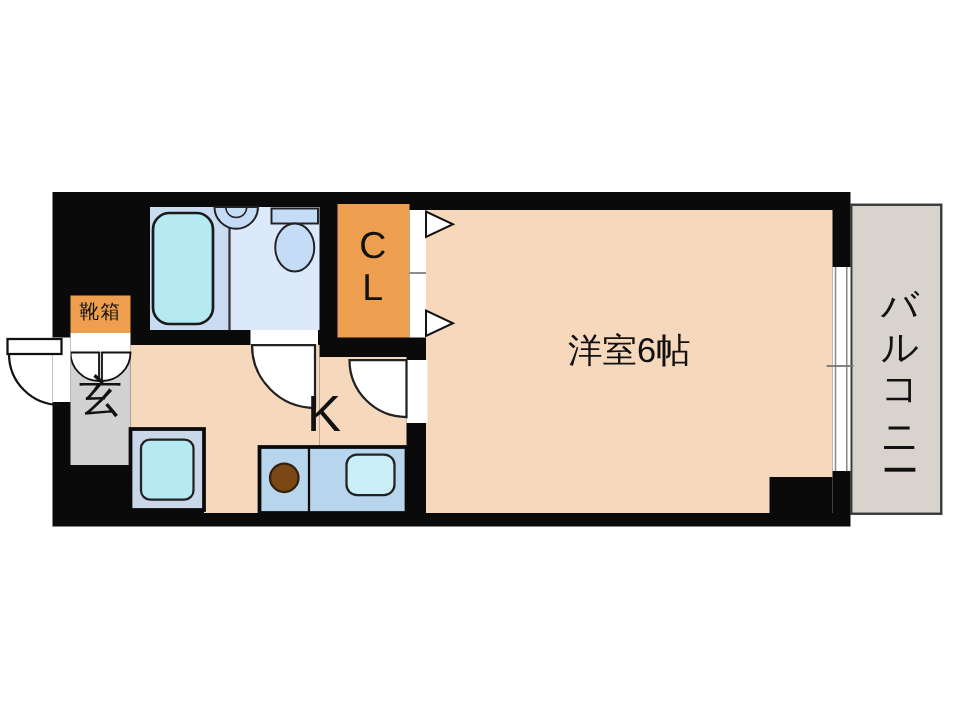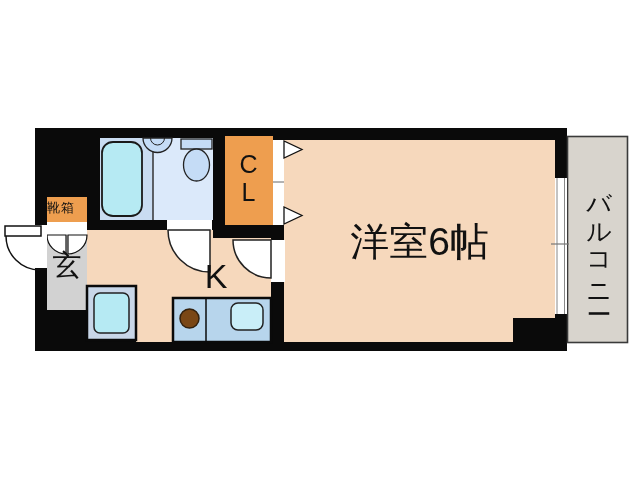--- a/index.html
+++ b/index.html
@@ -2,24 +2,24 @@
 <html><head>
 <meta charset="utf-8">
 <style>
   html,body{margin:0;padding:0;background:#ffffff;}
   #stage{
     position:relative;width:640px;height:480px;background:#ffffff;overflow:hidden;
     font-family:"Liberation Sans","DejaVu Sans",sans-serif;color:#111;
   }
   #plan-svg{position:absolute;left:0;top:0;}
   .lbl{position:absolute;color:#111;line-height:1;white-space:nowrap;}
-  .lbl-main-room{left:284px;top:222px;width:271px;text-align:center;font-size:39px;font-weight:500;}
+  .lbl-main-room{left:284px;top:222px;width:271px;text-align:center;font-size:23px;font-weight:500;}
   .lbl-kitchen{left:196px;top:259px;width:40px;text-align:center;font-size:34px;}
   .lbl-entrance{left:47px;top:251px;width:40px;text-align:center;font-size:29px;}
-  .lbl-shoebox{left:47px;top:201px;width:40px;font-size:13px;letter-spacing:1px;}
+  .lbl-shoebox{left:47px;top:201px;width:40px;text-align:center;font-size:13px;letter-spacing:1px;}
   .lbl-closet{left:225px;top:150px;width:47px;text-align:center;font-size:25px;line-height:28px;}
   .lbl-closet span{display:block;}
   .lbl-balcony{
     left:570px;top:136px;width:58px;height:206px;
     display:flex;align-items:center;justify-content:center;
     writing-mode:vertical-rl;text-orientation:upright;
     font-size:25px;letter-spacing:3px;white-space:nowrap;
   }
 </style>
 </head>

